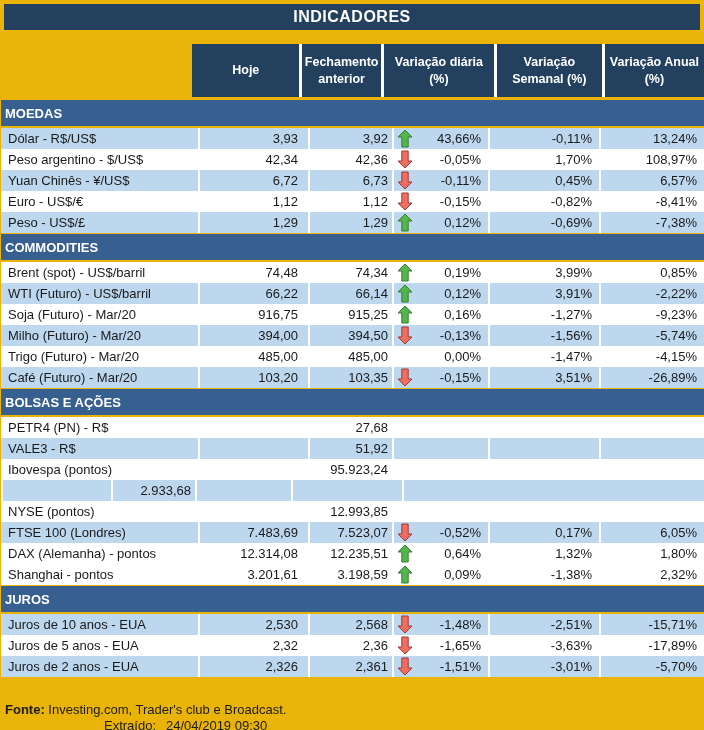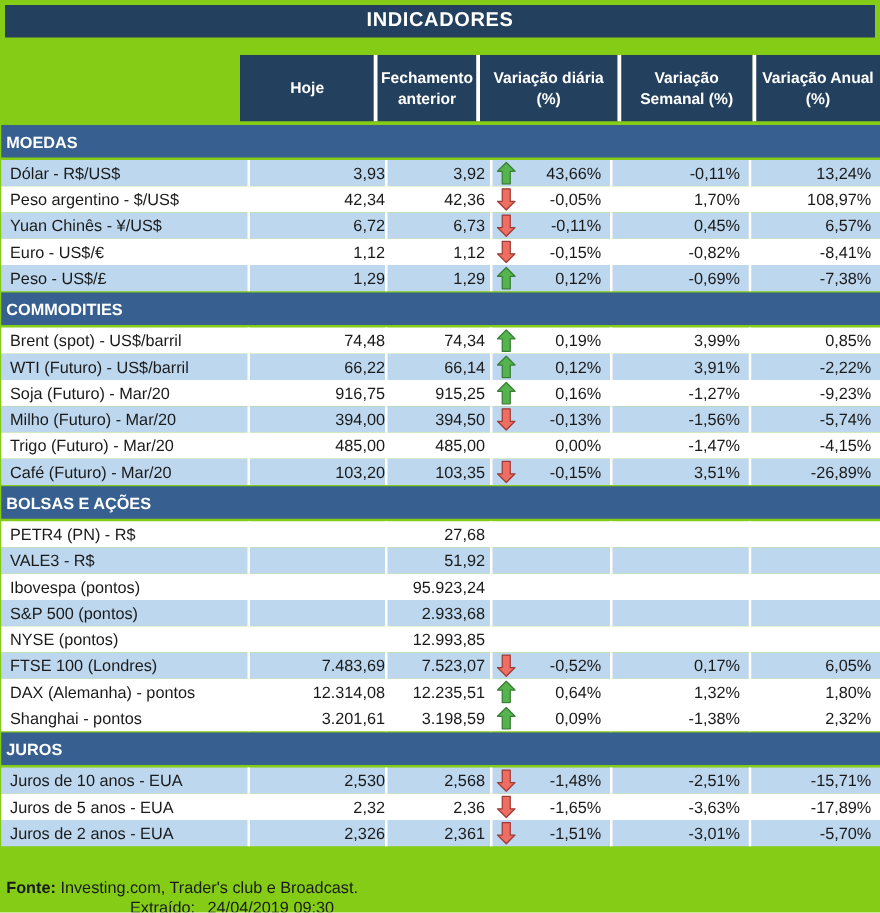--- a/index.html
+++ b/index.html
@@ -1,21 +1,21 @@
 <!DOCTYPE html>
 <html style="--navy: #24405F; --midblue: #376090; --altrow: #BDD7EE; --txt: #1A1A1A;"><head>
 <meta charset="utf-8">
 <style>
   html,body{margin:0;padding:0;background:#ffffff;}
   body{
     width:704px;height:730px;
     font-family:"Liberation Sans", sans-serif;
     -webkit-font-smoothing:antialiased;
   }
-  .container{position:relative;width:704px;height:730px;background:#84cc16;overflow:hidden;}
+  .container{position:relative;width:704px;height:730px;background:#eab308;overflow:hidden;}
 
   .title-bar{
     position:absolute;left:4px;right:4px;top:4px;height:26px;
     background:var(--navy);color:#fff;font-weight:bold;font-size:16px;
     display:flex;align-items:center;justify-content:center;letter-spacing:.5px;
   }
 
   .table{position:absolute;top:44px;left:1px;width:703px;}
 
   .header-row{display:flex;height:53px;margin-bottom:3px;}
@@ -32,21 +32,21 @@
   .section-bar{
     height:26px;margin:1px 0 2px 0;background:var(--midblue);color:#fff;
     font-weight:bold;font-size:13px;display:flex;align-items:center;padding-left:4px;
   }
 
   .row{display:flex;height:21px;font-size:13px;color:var(--txt);background:#fff;}
   .row.alt{background:var(--altrow);}
   .cell{box-sizing:border-box;display:flex;align-items:center;overflow:hidden;white-space:nowrap;}
   .cell.label{width:197px;padding-left:7px;}
   .cell.num{justify-content:flex-end;}
-  .cell.hoje{width:110px;padding-right:0;border-left:2px solid #fff;}
+  .cell.hoje{width:110px;padding-right:10px;border-left:2px solid #fff;}
   .cell.fech{width:84px;padding-right:4px;border-left:2px solid #fff;}
   .cell.vard{width:96px;padding-right:7px;border-left:2px solid #fff;position:relative;}
   .cell.vars{width:111px;padding-right:7px;border-left:2px solid #fff;}
   .cell.vara{width:105px;padding-right:7px;border-left:2px solid #fff;}
   .arrow-wrap{position:absolute;left:3px;top:1px;width:16px;height:19px;}
 
   .footer{position:absolute;left:1px;top:702px;width:700px;font-size:13px;color:var(--txt);}
   .fonte-line{padding-left:4px;}
   .fonte-line b{font-weight:bold;}
   .extraido-line{padding-left:103px;margin-top:1px;}
@@ -236,21 +236,20 @@
           <div class="cell label">Ibovespa (pontos)</div>
           <div class="cell num hoje"></div>
           <div class="cell num fech">95.923,24</div>
           <div class="cell num vard">
             <span></span>
           </div>
           <div class="cell num vars"></div>
           <div class="cell num vara"></div>
         </div>
         <div class="row alt">
-          <div class="cell label">S&amp;P 500 (pontos)</div>
           <div class="cell num hoje"></div>
           <div class="cell num fech">2.933,68</div>
           <div class="cell num vard">
             <span></span>
           </div>
           <div class="cell num vars"></div>
           <div class="cell num vara"></div>
         </div>
         <div class="row">
           <div class="cell label">NYSE (pontos)</div>

